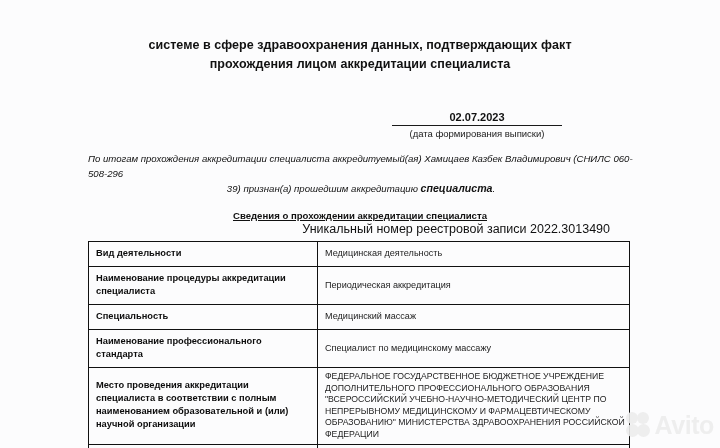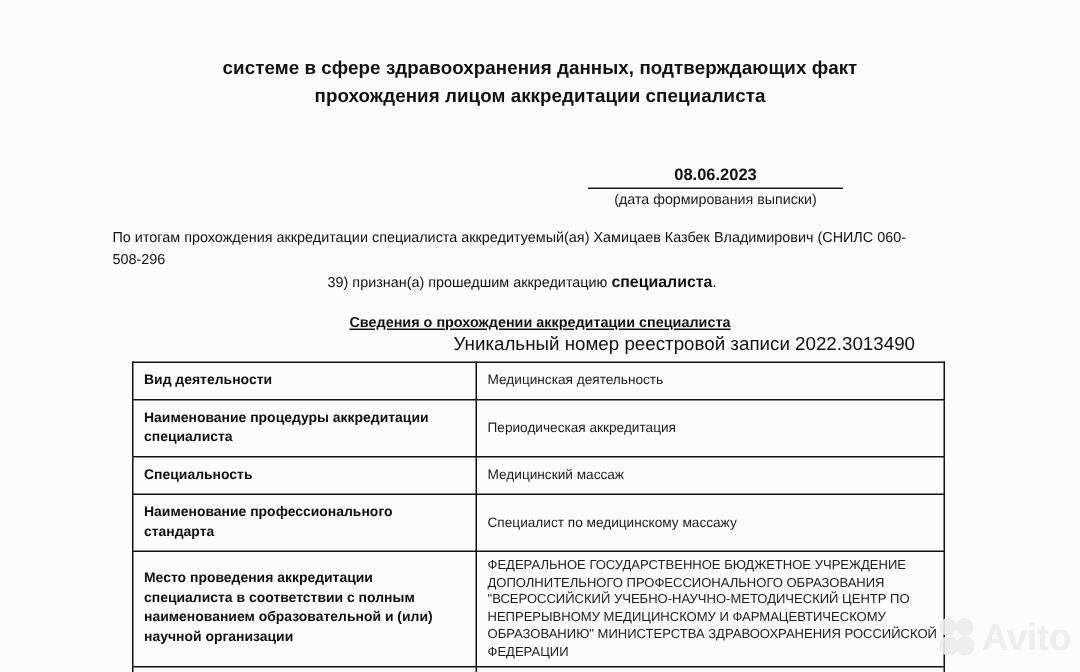--- a/index.html
+++ b/index.html
@@ -59,27 +59,28 @@
     font-size: 9.5px;
     line-height: 13px;
     display: block;
     margin-top: 1px;
     color: #1a1a1a;
   }
 
   
   .intro {
     position: absolute;
-    left: 75px;
+    left: 88px;
     top: 151px;
     width: 546px;
     font-size: 9.6px;
     line-height: 15px;
     text-align: center;
     color: #111;
+    font-style: italic;
   }
   .intro .line1 { display: block; text-align: left; }
   .intro .line2 { display: block; text-align: center; }
   .intro .strong {
     font-weight: bold;
     font-size: 10.6px;
     text-align: center;
   }
 
   
@@ -183,21 +184,21 @@
 <body>
 
 <div class="page">
 
   <div class="doc-title">
     <span class="tline">системе в сфере здравоохранения данных, подтверждающих факт</span>
     <span class="tline">прохождения лицом аккредитации специалиста</span>
   </div>
 
   <div class="date-block">
-    <span class="date-value">08.06.2023</span>
+    <span class="date-value">02.07.2023</span>
     <span class="date-caption">(дата формирования выписки)</span>
   </div>
 
   <div class="intro">
     <span class="line1">По итогам прохождения аккредитации специалиста аккредитуемый(ая) Хамицаев Казбек Владимирович (СНИЛС 060-508-296</span>
     <span class="line2"><span>39) признан(а) прошедшим аккредитацию </span><span class="strong">специалиста</span><span>.</span></span>
   </div>
 
   <div class="section-heading">Сведения о прохождении аккредитации специалиста</div>
 

